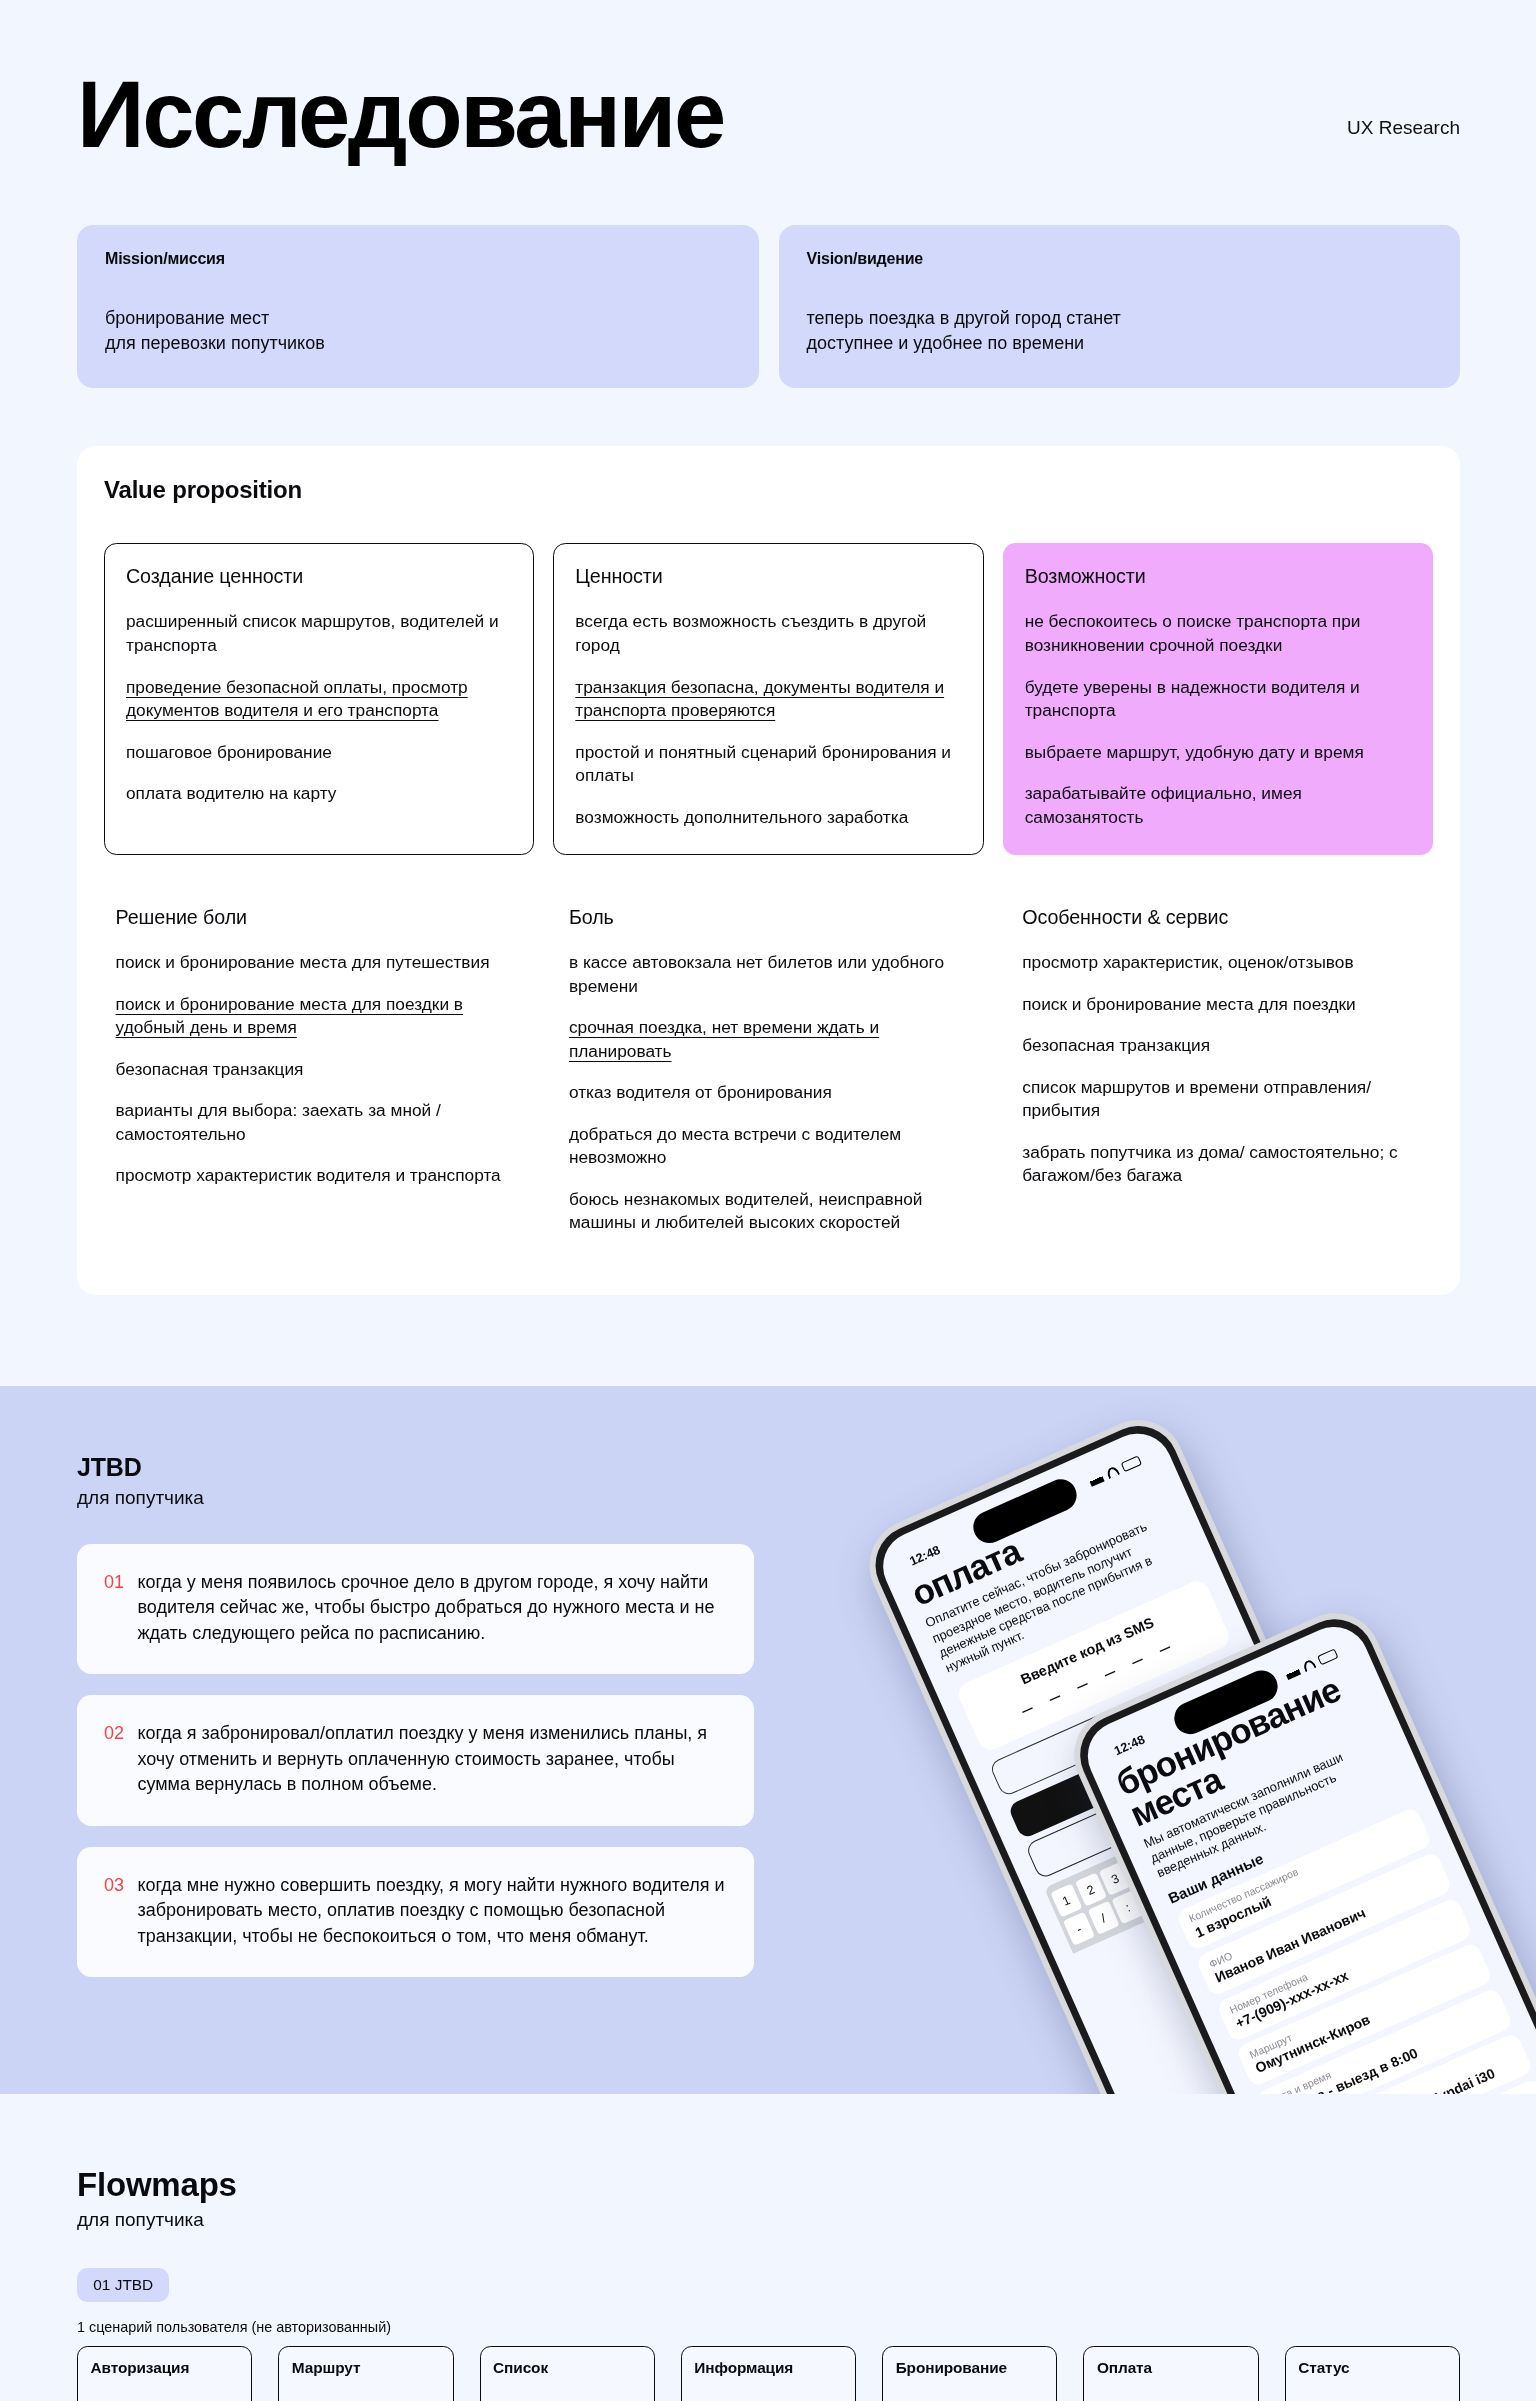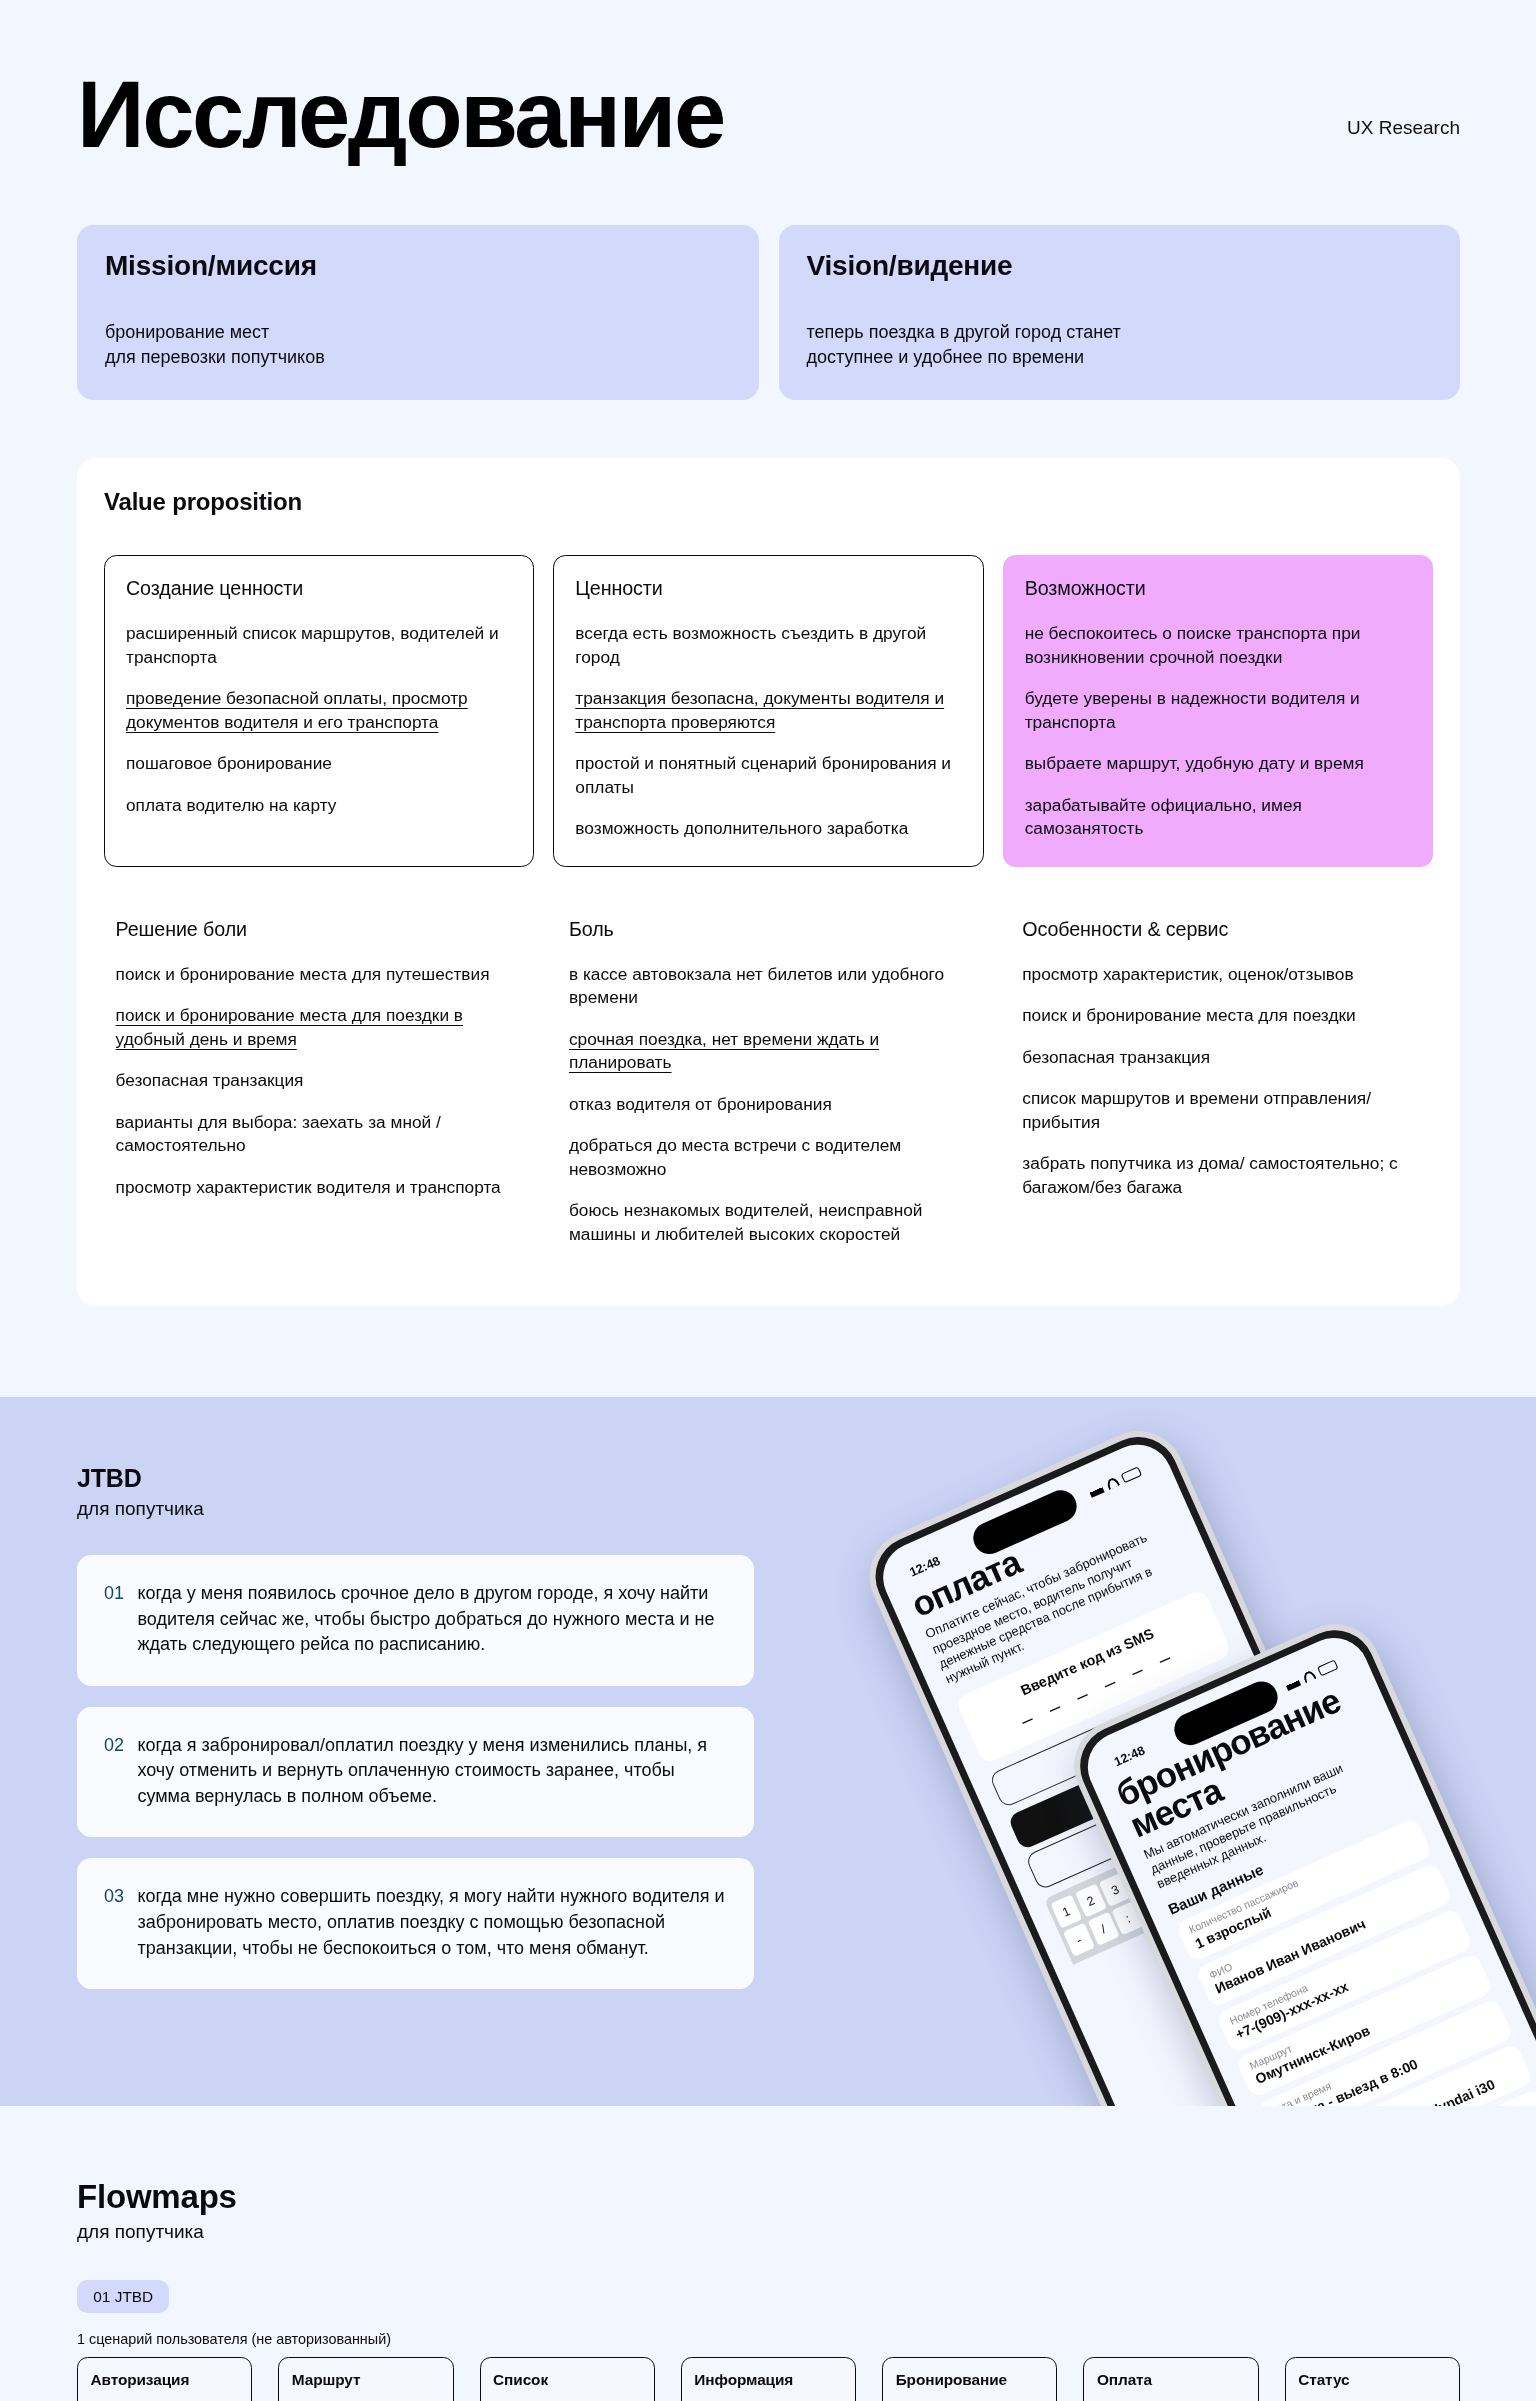--- a/index.html
+++ b/index.html
@@ -31,21 +31,21 @@
 
   
   .mv-row { display: flex; gap: 20px; padding: 67px 77px 0 77px; }
   .mv-card {
     flex: 1;
     background: #d2d9fa;
     border-radius: 16.3px;
     padding: 25px 28px 30px 28px;
     min-height: 163px;
   }
-  .mv-card h3 { font-size: 28px; font-weight: 700; letter-spacing: -0.2px; }
+  .mv-card h3 { font-size: 16px; font-weight: 700; letter-spacing: -0.2px; }
   .mv-card .body { margin-top: 38px; font-size: 18px; line-height: 1.38; font-weight: 400; }
 
   
   .vp-wrap {
     margin: 58px 77px 0 77px;
     background: #ffffff;
     border-radius: 19px;
     padding: 30px 27px 34px 27px;
   }
   .vp-title { font-size: 24px; font-weight: 700; letter-spacing: -0.2px; }
@@ -89,21 +89,21 @@
 
   .jtbd-list { margin-top: 35px; width: 677px; position: relative; z-index: 3; }
   .jtbd-card {
     background: #fafbff;
     border-radius: 14.4px;
     padding: 26px 29px 28px 27px;
     margin-bottom: 21px;
     display: flex;
     gap: 13.4px;
   }
-  .jtbd-num { font-size: 18px; color: #0c4a6e; font-weight: 400; line-height: 1.42; flex: 0 0 auto; }
+  .jtbd-num { font-size: 18px; color: #ef4444; font-weight: 400; line-height: 1.42; flex: 0 0 auto; }
   .jtbd-text { font-size: 18px; line-height: 1.42; }
 
   
   .phones { position: absolute; z-index: 2; top: 0; right: 0; width: 730px; height: 100%; pointer-events: none; }
 
   .phone { position: absolute; border-radius: 46px; background: #d7d9dd; padding: 6.2px; box-shadow: 0 19px 43px rgba(40,50,90,0.30); }
   .phone-inner { background: #1b1b1d; border-radius: 40px; padding: 6.7px; height: 100%; }
   .screen { background: #f4f6ff; border-radius: 35px; height: 100%; overflow: hidden; position: relative; padding: 19px 19px 0 19px; }
   .notch { position: absolute; top: 12.5px; left: 50%; transform: translateX(-50%); width: 110px; height: 32px; background: #000; border-radius: 19px; }
 

